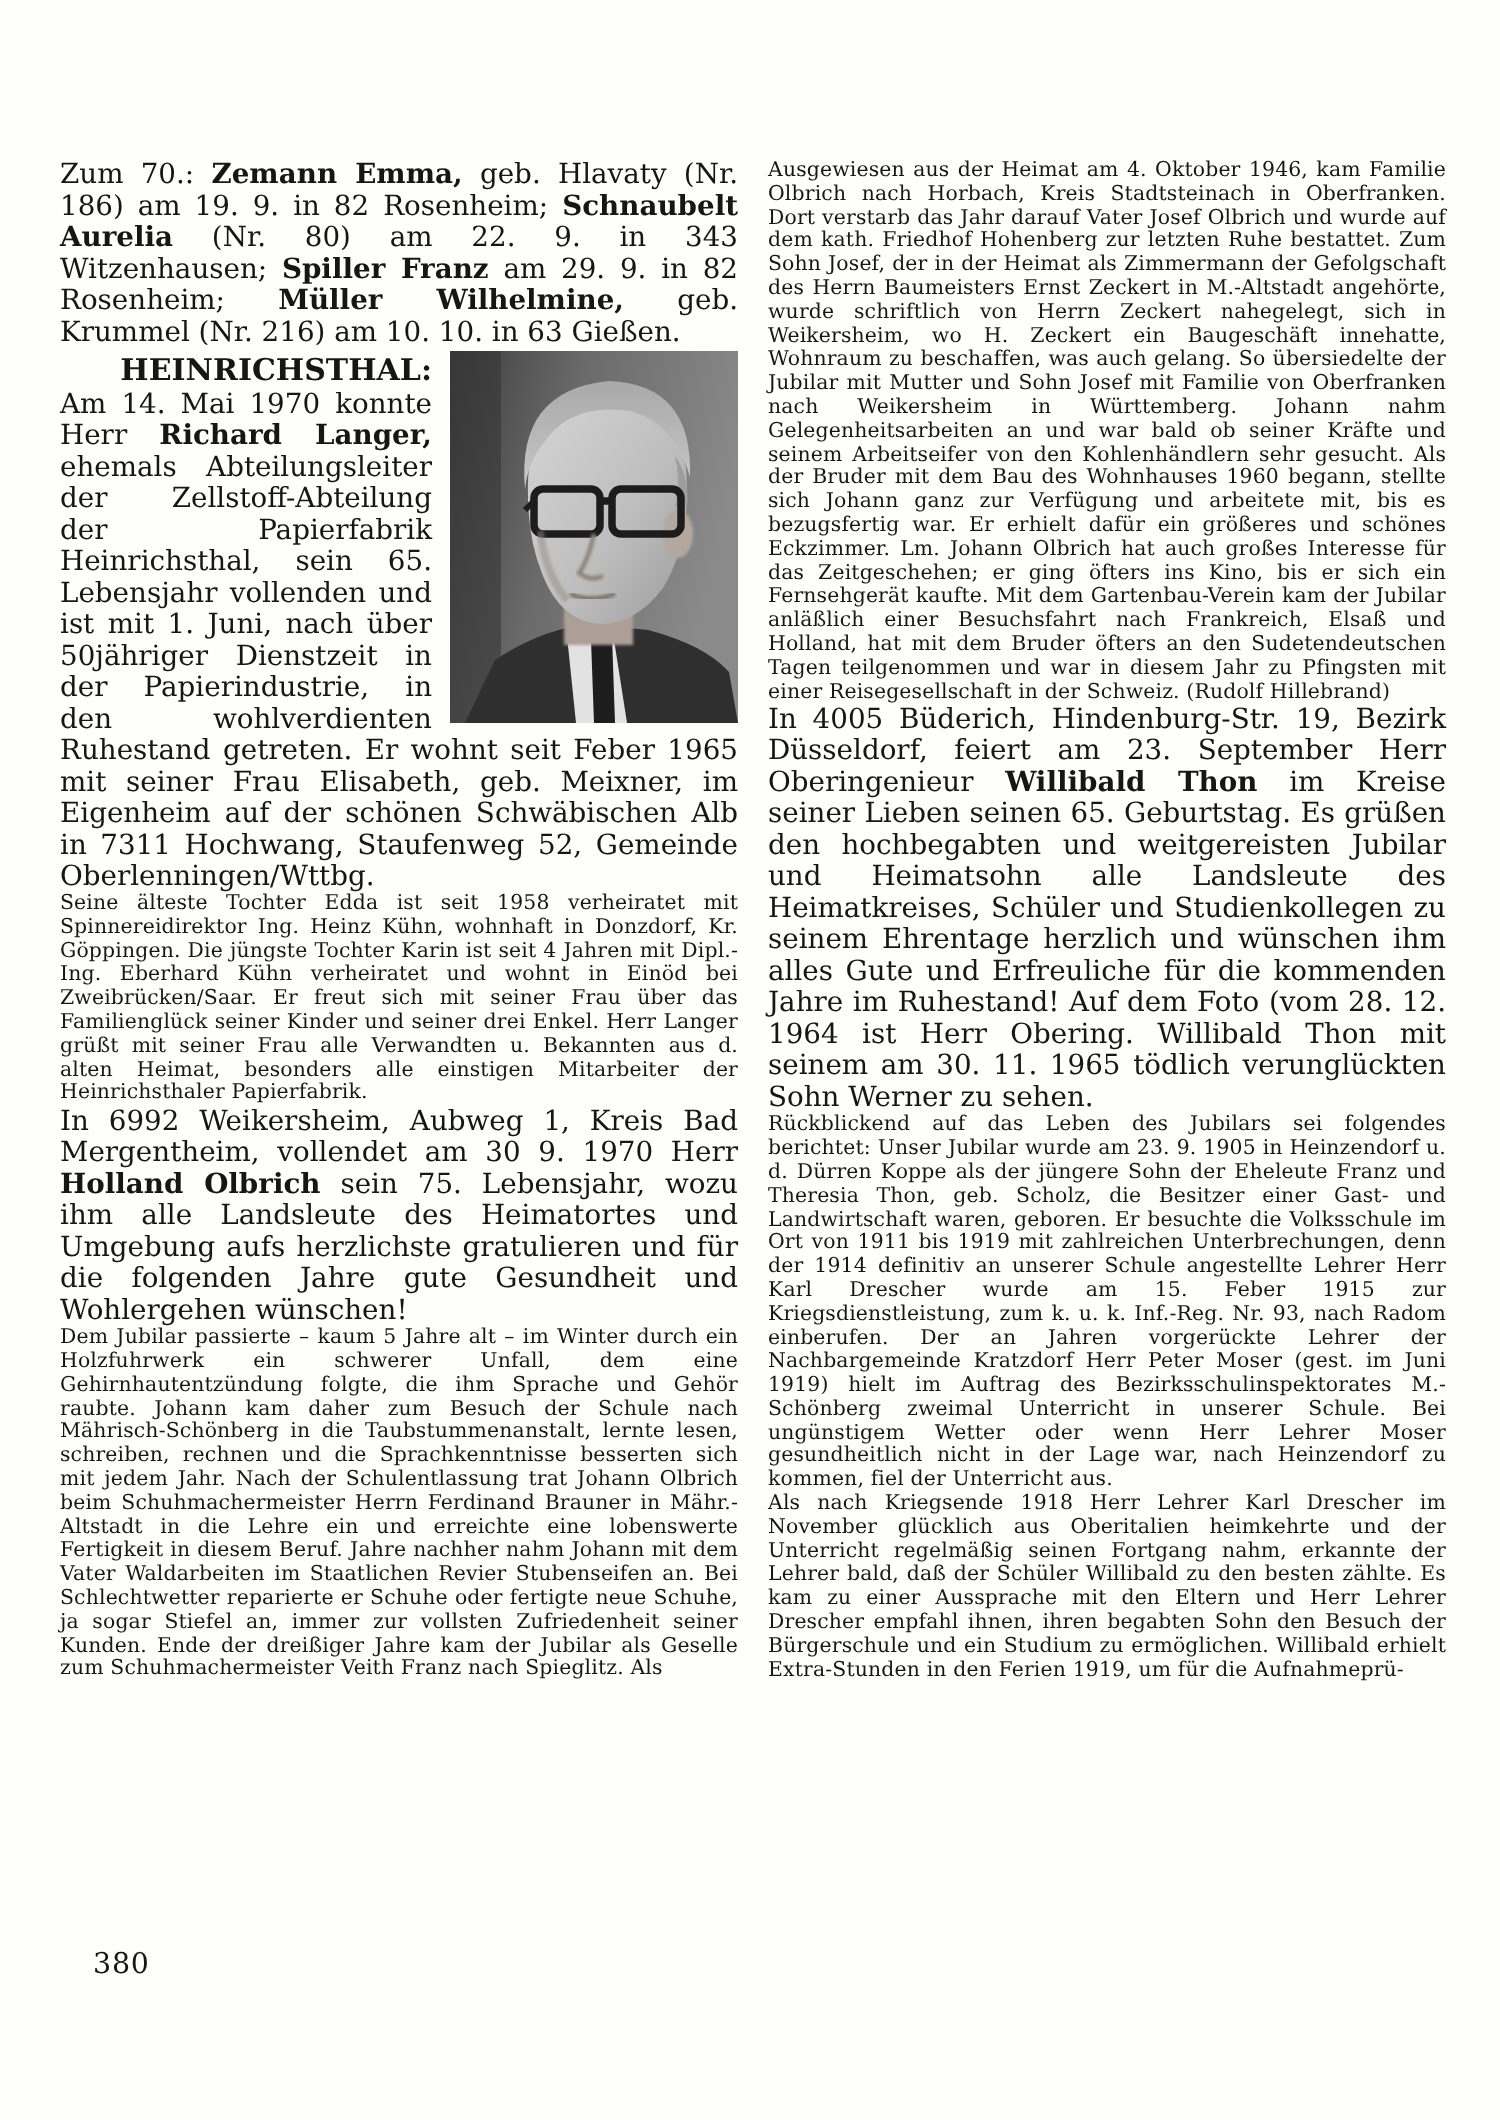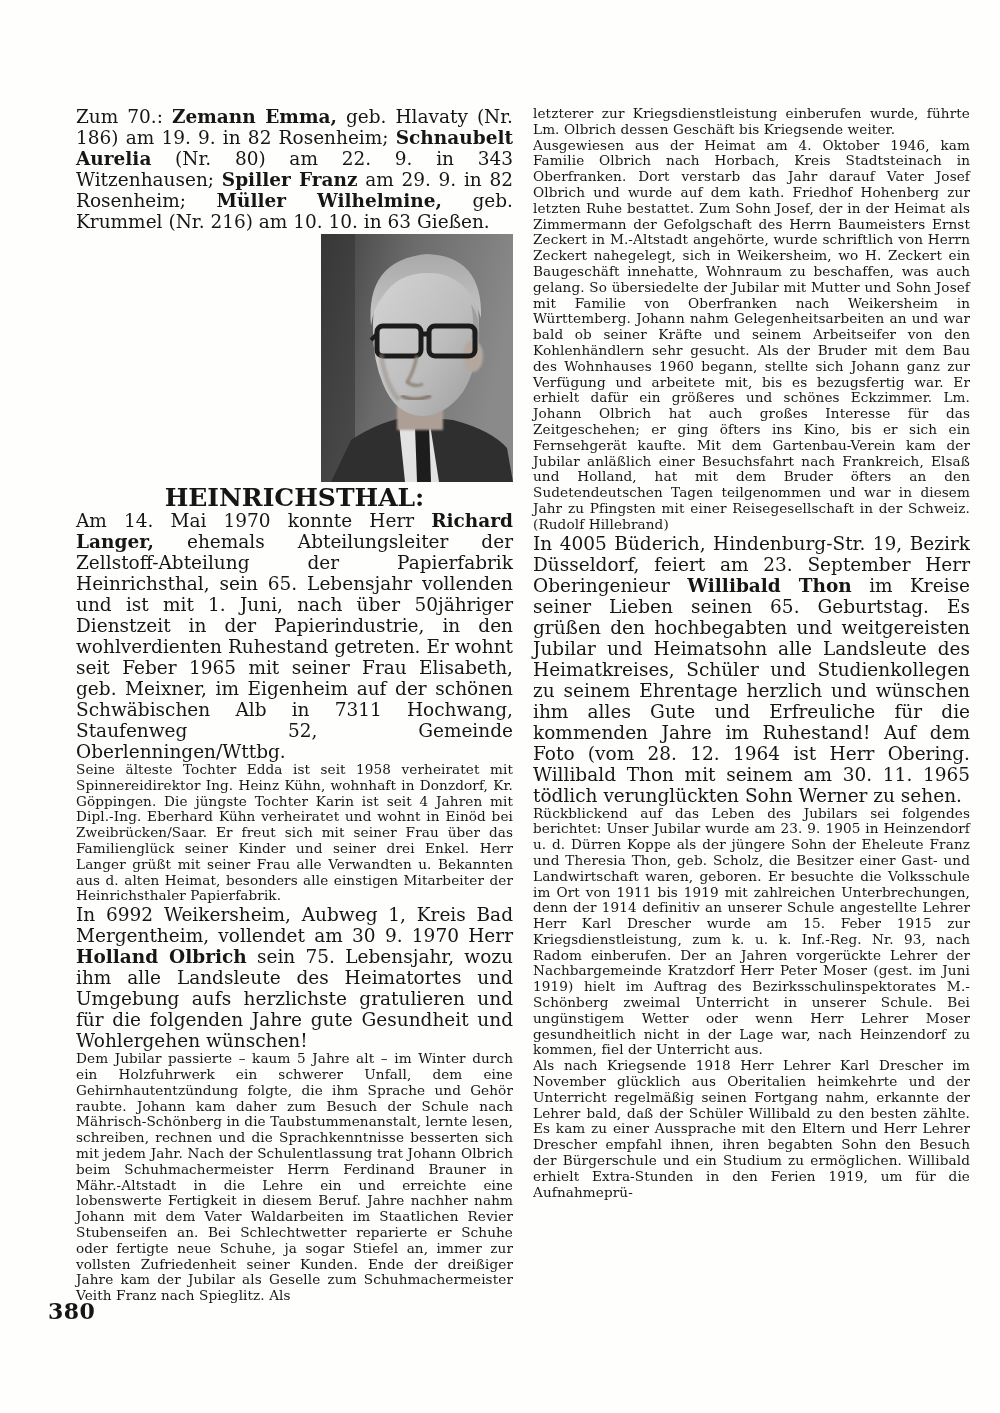--- a/index.html
+++ b/index.html
@@ -5,41 +5,41 @@
   html,body{margin:0;padding:0;}
   body{background:#e8e8e4;}
   .page{
     width:1000px;height:1413px;position:relative;
     background:#fefefc;color:#161616;overflow:hidden;
     font-family:"DejaVu Serif","Liberation Serif",serif;
     margin:0 auto;
   }
   .content{
     display:flex;gap:20px;
-    padding:106px 30px 0 76px;
+    padding:106px 30px 0 40px;
     box-sizing:border-box;
   }
   .col{width:452px;box-sizing:border-box;}
   p{margin:0;text-align:justify;hyphens:auto;-webkit-hyphens:auto;}
   .para-large{font-size:18.5px;line-height:21px;}
   .para-small{font-size:13.6px;line-height:15.8px;letter-spacing:.1px;}
   .heading{
-    font-size:25px;line-height:23px;font-weight:bold;
-    margin:3px 0 1px 0;text-align:center;
+    font-size:20px;line-height:23px;font-weight:bold;
+    margin:3px 0 1px 0;text-align:right;
   }
   .b{font-weight:bold;}
   .photo-float{
     float:right;width:192px;height:248px;
     margin:2px 0 4px 12px;
     background:#777;overflow:hidden;
   }
   .photo-float svg{display:block;width:100%;height:100%;}
   .page-number{
-    position:absolute;left:48px;top:1298px;
-    font-size:22px;font-weight:bold;letter-spacing:.5px;
+    position:absolute;left:62px;top:1298px;
+    font-size:19px;font-weight:normal;letter-spacing:.5px;
   }
 </style>
 </head>
 <body>
 
 <div class="page">
   <div class="content">
 
     <div class="col">
       <p class="para-large"><span>Zum 70.: </span><span class="b">Zemann Emma,</span><span> geb. Hlavaty (Nr. 186) am 19. 9. in 82 Rosenheim; </span><span class="b">Schnaubelt Aurelia</span><span> (Nr. 80) am 22. 9. in 343 Witzenhausen; </span><span class="b">Spiller Franz</span><span> am 29. 9. in 82 Rosenheim; </span><span class="b">Müller Wilhelmine,</span><span> geb. Krummel (Nr. 216) am 10. 10. in 63 Gießen.</span></p>
@@ -95,21 +95,20 @@
 
       <h2 class="heading"><span class="b">HEINRICHSTHAL:</span></h2>
       <p class="para-large"><span>Am 14. Mai 1970 konnte Herr </span><span class="b">Richard Langer,</span><span> ehemals Abteilungsleiter der Zellstoff-Abteilung der Papierfabrik Heinrichsthal, sein 65. Lebensjahr vollenden und ist mit 1. Juni, nach über 50jähriger Dienstzeit in der Papierindustrie, in den wohlverdienten Ruhestand getreten. Er wohnt seit Feber 1965 mit seiner Frau Elisabeth, geb. Meixner, im Eigenheim auf der schönen Schwäbischen Alb in 7311 Hochwang, Staufenweg 52, Gemeinde Oberlenningen/Wttbg.</span></p>
       <p class="para-small"><span>Seine älteste Tochter Edda ist seit 1958 verheiratet mit Spinnereidirektor Ing. Heinz Kühn, wohnhaft in Donzdorf, Kr. Göppingen. Die jüngste Tochter Karin ist seit 4 Jahren mit Dipl.-Ing. Eberhard Kühn verheiratet und wohnt in Einöd bei Zweibrücken/Saar. Er freut sich mit seiner Frau über das Familienglück seiner Kinder und seiner drei Enkel. Herr Langer grüßt mit seiner Frau alle Verwandten u. Bekannten aus d. alten Heimat, besonders alle einstigen Mitarbeiter der Heinrichsthaler Papierfabrik.</span></p>
 
       <p class="para-large"><span>In 6992 Weikersheim, Aubweg 1, Kreis Bad Mergentheim, vollendet am 30 9. 1970 Herr </span><span class="b">Holland Olbrich</span><span> sein 75. Lebensjahr, wozu ihm alle Landsleute des Heimatortes und Umgebung aufs herzlichste gratulieren und für die folgenden Jahre gute Gesundheit und Wohlergehen wünschen!</span></p>
       <p class="para-small"><span>Dem Jubilar passierte – kaum 5 Jahre alt – im Winter durch ein Holzfuhrwerk ein schwerer Unfall, dem eine Gehirnhautentzündung folgte, die ihm Sprache und Gehör raubte. Johann kam daher zum Besuch der Schule nach Mährisch-Schönberg in die Taubstummenanstalt, lernte lesen, schreiben, rechnen und die Sprachkenntnisse besserten sich mit jedem Jahr. Nach der Schulentlassung trat Johann Olbrich beim Schuhmachermeister Herrn Ferdinand Brauner in Mähr.-Altstadt in die Lehre ein und erreichte eine lobenswerte Fertigkeit in diesem Beruf. Jahre nachher nahm Johann mit dem Vater Waldarbeiten im Staatlichen Revier Stubenseifen an. Bei Schlechtwetter reparierte er Schuhe oder fertigte neue Schuhe, ja sogar Stiefel an, immer zur vollsten Zufriedenheit seiner Kunden. Ende der dreißiger Jahre kam der Jubilar als Geselle zum Schuhmachermeister Veith Franz nach Spieglitz. Als</span></p>
     </div>
 
     <div class="col">
-      <p class="para-small"><span>letzterer zur Kriegsdienstleistung einberufen wurde, führte Lm. Olbrich dessen Geschäft bis Kriegsende weiter.</span></p>
       <p class="para-small"><span>Ausgewiesen aus der Heimat am 4. Oktober 1946, kam Familie Olbrich nach Horbach, Kreis Stadtsteinach in Oberfranken. Dort verstarb das Jahr darauf Vater Josef Olbrich und wurde auf dem kath. Friedhof Hohenberg zur letzten Ruhe bestattet. Zum Sohn Josef, der in der Heimat als Zimmermann der Gefolgschaft des Herrn Baumeisters Ernst Zeckert in M.-Altstadt angehörte, wurde schriftlich von Herrn Zeckert nahegelegt, sich in Weikersheim, wo H. Zeckert ein Baugeschäft innehatte, Wohnraum zu beschaffen, was auch gelang. So übersiedelte der Jubilar mit Mutter und Sohn Josef mit Familie von Oberfranken nach Weikersheim in Württemberg. Johann nahm Gelegenheitsarbeiten an und war bald ob seiner Kräfte und seinem Arbeitseifer von den Kohlenhändlern sehr gesucht. Als der Bruder mit dem Bau des Wohnhauses 1960 begann, stellte sich Johann ganz zur Verfügung und arbeitete mit, bis es bezugsfertig war. Er erhielt dafür ein größeres und schönes Eckzimmer. Lm. Johann Olbrich hat auch großes Interesse für das Zeitgeschehen; er ging öfters ins Kino, bis er sich ein Fernsehgerät kaufte. Mit dem Gartenbau-Verein kam der Jubilar anläßlich einer Besuchsfahrt nach Frankreich, Elsaß und Holland, hat mit dem Bruder öfters an den Sudetendeutschen Tagen teilgenommen und war in diesem Jahr zu Pfingsten mit einer Reisegesellschaft in der Schweiz. (Rudolf Hillebrand)</span></p>
       <p class="para-large"><span>In 4005 Büderich, Hindenburg-Str. 19, Bezirk Düsseldorf, feiert am 23. September Herr Oberingenieur </span><span class="b">Willibald Thon</span><span> im Kreise seiner Lieben seinen 65. Geburtstag. Es grüßen den hochbegabten und weitgereisten Jubilar und Heimatsohn alle Landsleute des Heimatkreises, Schüler und Studienkollegen zu seinem Ehrentage herzlich und wünschen ihm alles Gute und Erfreuliche für die kommenden Jahre im Ruhestand! Auf dem Foto (vom 28. 12. 1964 ist Herr Obering. Willibald Thon mit seinem am 30. 11. 1965 tödlich verunglückten Sohn Werner zu sehen.</span></p>
       <p class="para-small"><span>Rückblickend auf das Leben des Jubilars sei folgendes berichtet: Unser Jubilar wurde am 23. 9. 1905 in Heinzendorf u. d. Dürren Koppe als der jüngere Sohn der Eheleute Franz und Theresia Thon, geb. Scholz, die Besitzer einer Gast- und Landwirtschaft waren, geboren. Er besuchte die Volksschule im Ort von 1911 bis 1919 mit zahlreichen Unterbrechungen, denn der 1914 definitiv an unserer Schule angestellte Lehrer Herr Karl Drescher wurde am 15. Feber 1915 zur Kriegsdienstleistung, zum k. u. k. Inf.-Reg. Nr. 93, nach Radom einberufen. Der an Jahren vorgerückte Lehrer der Nachbargemeinde Kratzdorf Herr Peter Moser (gest. im Juni 1919) hielt im Auftrag des Bezirksschulinspektorates M.-Schönberg zweimal Unterricht in unserer Schule. Bei ungünstigem Wetter oder wenn Herr Lehrer Moser gesundheitlich nicht in der Lage war, nach Heinzendorf zu kommen, fiel der Unterricht aus.</span></p>
       <p class="para-small"><span>Als nach Kriegsende 1918 Herr Lehrer Karl Drescher im November glücklich aus Oberitalien heimkehrte und der Unterricht regelmäßig seinen Fortgang nahm, erkannte der Lehrer bald, daß der Schüler Willibald zu den besten zählte. Es kam zu einer Aussprache mit den Eltern und Herr Lehrer Drescher empfahl ihnen, ihren begabten Sohn den Besuch der Bürgerschule und ein Studium zu ermöglichen. Willibald erhielt Extra-Stunden in den Ferien 1919, um für die Aufnahmeprü-</span></p>
     </div>
 
   </div>
 
   <div class="page-number">380</div>
 </div>

